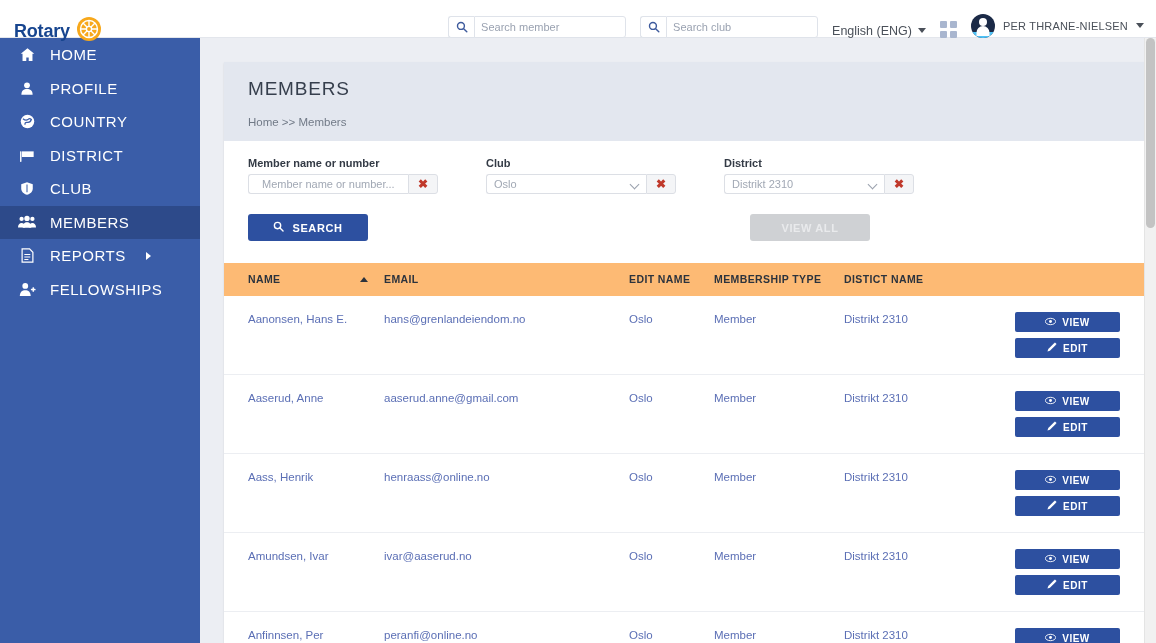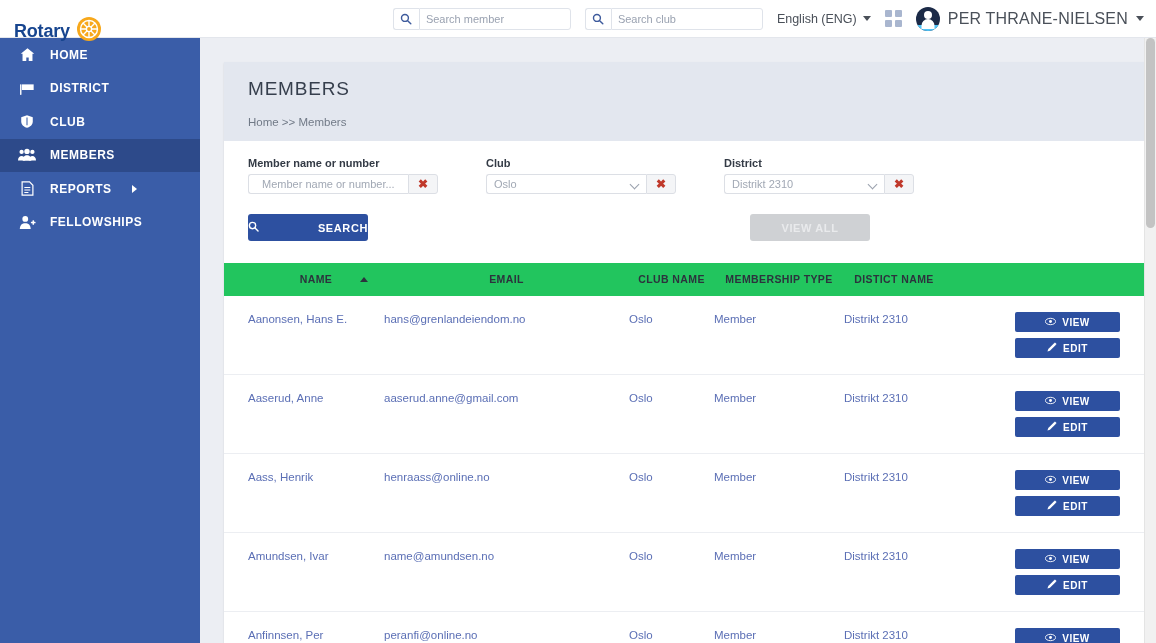--- a/index.html
+++ b/index.html
@@ -26,21 +26,21 @@
     flex: none;
   }
   .brand-word {
     font-size: 18px; font-weight: bold;
     color: #17458f; letter-spacing: -0.2px;
   }
   .rotary-wheel { margin-left: 6px; display: block; }
 
   .hdr-right {
     flex: 1; height: 38px;
-    display: flex; align-items: center;
+    display: flex; align-items: flex-end;
     justify-content: flex-end;
     padding-right: 12px;
     gap: 0;
   }
   .search-group {
     display: flex; align-items: stretch;
     height: 22px; margin-right: 14px;
   }
   .search-btn {
     width: 26px;
@@ -100,21 +100,21 @@
     transform: translateX(-50%);
     width: 13px; height: 10px;
     border-radius: 7px 7px 0 0;
     background: #ffffff;
   }
   .avatar .water {
     position: absolute; left: 0; bottom: 0;
     width: 100%; height: 6px; background: #4fc3f7;
   }
   .username {
-    font-size: 16px; color: #4a5059;
+    font-size: 11px; color: #4a5059;
     letter-spacing: 0.2px; white-space: nowrap;
   }
 
   
   .sidebar {
     position: absolute; top: 38px; left: 0;
     width: 200px; height: 605px;
     background: #3a5da8;
     z-index: 5;
   }
@@ -125,21 +125,21 @@
     color: #ffffff;
     cursor: pointer;
     gap: 14px;
   }
   .nav-item.active { background: #2d4a8a; }
   .nav-ico {
     width: 18px; display: flex; align-items: center; justify-content: center;
     flex: none;
   }
   .nav-label {
-    font-size: 12px; font-weight: bold;
+    font-size: 15px; font-weight: normal;
     letter-spacing: 0.5px; color: #ffffff;
   }
   .nav-arrow {
     width: 0; height: 0; margin-left: 6px;
     border-top: 4px solid transparent;
     border-bottom: 4px solid transparent;
     border-left: 5px solid #ffffff;
   }
 
   
@@ -217,40 +217,40 @@
 
   .actions {
     display: flex; align-items: center;
     padding: 20px 24px 0 24px;
   }
   .btn-search {
     width: 120px; height: 27px;
     background: #2d50a0; color: #fff;
     border: none; border-radius: 3px;
     font-size: 11px; font-weight: bold; letter-spacing: 0.6px;
-    display: flex; align-items: center; justify-content: space-between; gap: 8px;
+    display: flex; align-items: center; justify-content: center; gap: 8px;
     cursor: pointer;
     font-family: "Liberation Sans", sans-serif;
   }
   .btn-viewall {
     width: 120px; height: 27px;
     background: #cfd1d4; color: #e9eaec;
     border: none; border-radius: 3px;
     font-size: 11px; font-weight: bold; letter-spacing: 0.6px;
     margin-left: auto; margin-right: 250px;
     cursor: default;
     font-family: "Liberation Sans", sans-serif;
   }
 
   
   .tbl { width: 100%; margin-top: 22px; border-collapse: collapse; }
   .tbl thead th {
-    background: #22c55e;
+    background: #fdba74;
     font-size: 10.5px; font-weight: bold; color: #2c333d;
-    text-align: center; letter-spacing: 0.4px;
+    text-align: left; letter-spacing: 0.4px;
     padding: 10px 0 10px 0;
     vertical-align: top;
     line-height: 1.25;
   }
   .tbl thead th.c-name { padding-left: 24px; width: 160px; position: relative; }
   .tbl thead th.c-email { width: 245px; }
   .tbl thead th.c-club  { width: 85px; }
   .tbl thead th.c-type  { width: 130px; }
   .tbl thead th.c-dist  { width: 100px; }
   .tbl thead th.c-act   { width: 200px; }
@@ -370,21 +370,39 @@
 
   <div class="nav-item">
     <span class="nav-ico">
       <svg width="15" height="15" viewBox="0 0 16 16" fill="#fff">
         <path d="M8 1.2 L0.8 7.3 h1.9 V14.8 h4.0 v-3.6 h2.6 v3.6 h4.0 V7.3 h1.9 Z"></path>
       </svg>
     </span>
     <span class="nav-label">HOME</span>
   </div>
 
-
+  <div class="nav-item">
+    <span class="nav-ico">
+      <svg width="14" height="15" viewBox="0 0 16 16" fill="#fff">
+        <circle cx="8" cy="4.3" r="3.3"></circle>
+          <path d="M1.6 15 C1.6 10.5 4.4 8.6 8 8.6 s6.4 1.9 6.4 6.4 Z"></path>
+      </svg>
+    </span>
+    <span class="nav-label">PROFILE</span>
+  </div>
+
+  <div class="nav-item">
+    <span class="nav-ico">
+      <svg width="15" height="15" viewBox="0 0 16 16" fill="#fff">
+        <circle cx="8" cy="8" r="7.2"></circle>
+        <path d="M3.2 5.0 q3.0 2.6 5.6 0.6 q1.6 -1.3 3.3 0.3 q-1.1 3.6 -4.4 3.0 q-2.6 -0.5 -2.4 2.6" fill="none" stroke="#3a5da8" stroke-width="1.3"></path>
+      </svg>
+    </span>
+    <span class="nav-label">COUNTRY</span>
+  </div>
 
   <div class="nav-item">
     <span class="nav-ico">
       <svg width="16" height="15" viewBox="0 0 16 16" fill="#fff">
         <rect x="0.6" y="3.4" width="1.5" height="11.4" rx="0.6"></rect>
         <path d="M2.6 3.6 h12.5 v6.0 h-12.5 Z"></path>
       </svg>
     </span>
     <span class="nav-label">DISTRICT</span>
   </div>
@@ -494,21 +512,21 @@
     </div>
 
     <table class="tbl">
       <thead>
         <tr>
           <th class="c-name">
             <span>NAME</span>
             <span class="sort-caret"></span>
           </th>
           <th class="c-email">EMAIL</th>
-          <th class="c-club">CLUB NAME</th>
+          <th class="c-club">EDIT NAME</th>
           <th class="c-type">MEMBERSHIP TYPE</th>
           <th class="c-dist">DISTICT NAME</th>
           <th class="c-act"></th>
         </tr>
       </thead>
       <tbody id="tbody">
           <tr>
             <td class="c-name">Aanonsen, Hans E.</td>
             <td>hans@grenlandeiendom.no</td>
             <td>Oslo</td>
@@ -578,21 +596,21 @@
                       <path d="M0.6 13.4 L1.8 9.9 L10.3 1.4 L12.6 3.7 L4.1 12.2 Z"></path>
                       <path d="M11.1 0.6 L13.4 2.9 L12.2 4.1 L9.9 1.8 Z"></path>
                     </svg></span>
                   <span>EDIT</span>
                 </button>
               </div>
             </td>
           </tr>
           <tr>
             <td class="c-name">Amundsen, Ivar</td>
-            <td>name@amundsen.no</td>
+            <td>ivar@aaserud.no</td>
             <td>Oslo</td>
             <td>Member</td>
             <td>Distrikt 2310</td>
             <td class="td-actions">
               <div class="act-wrap">
                 <button class="btn-row">
                   <span><svg width="11" height="9" viewBox="0 0 18 12" fill="#fff">
                       <ellipse cx="9" cy="6" rx="8.4" ry="5.2" fill="none" stroke="#fff" stroke-width="1.5"></ellipse>
                       <circle cx="9" cy="6" r="2.4"></circle>
                     </svg></span>

